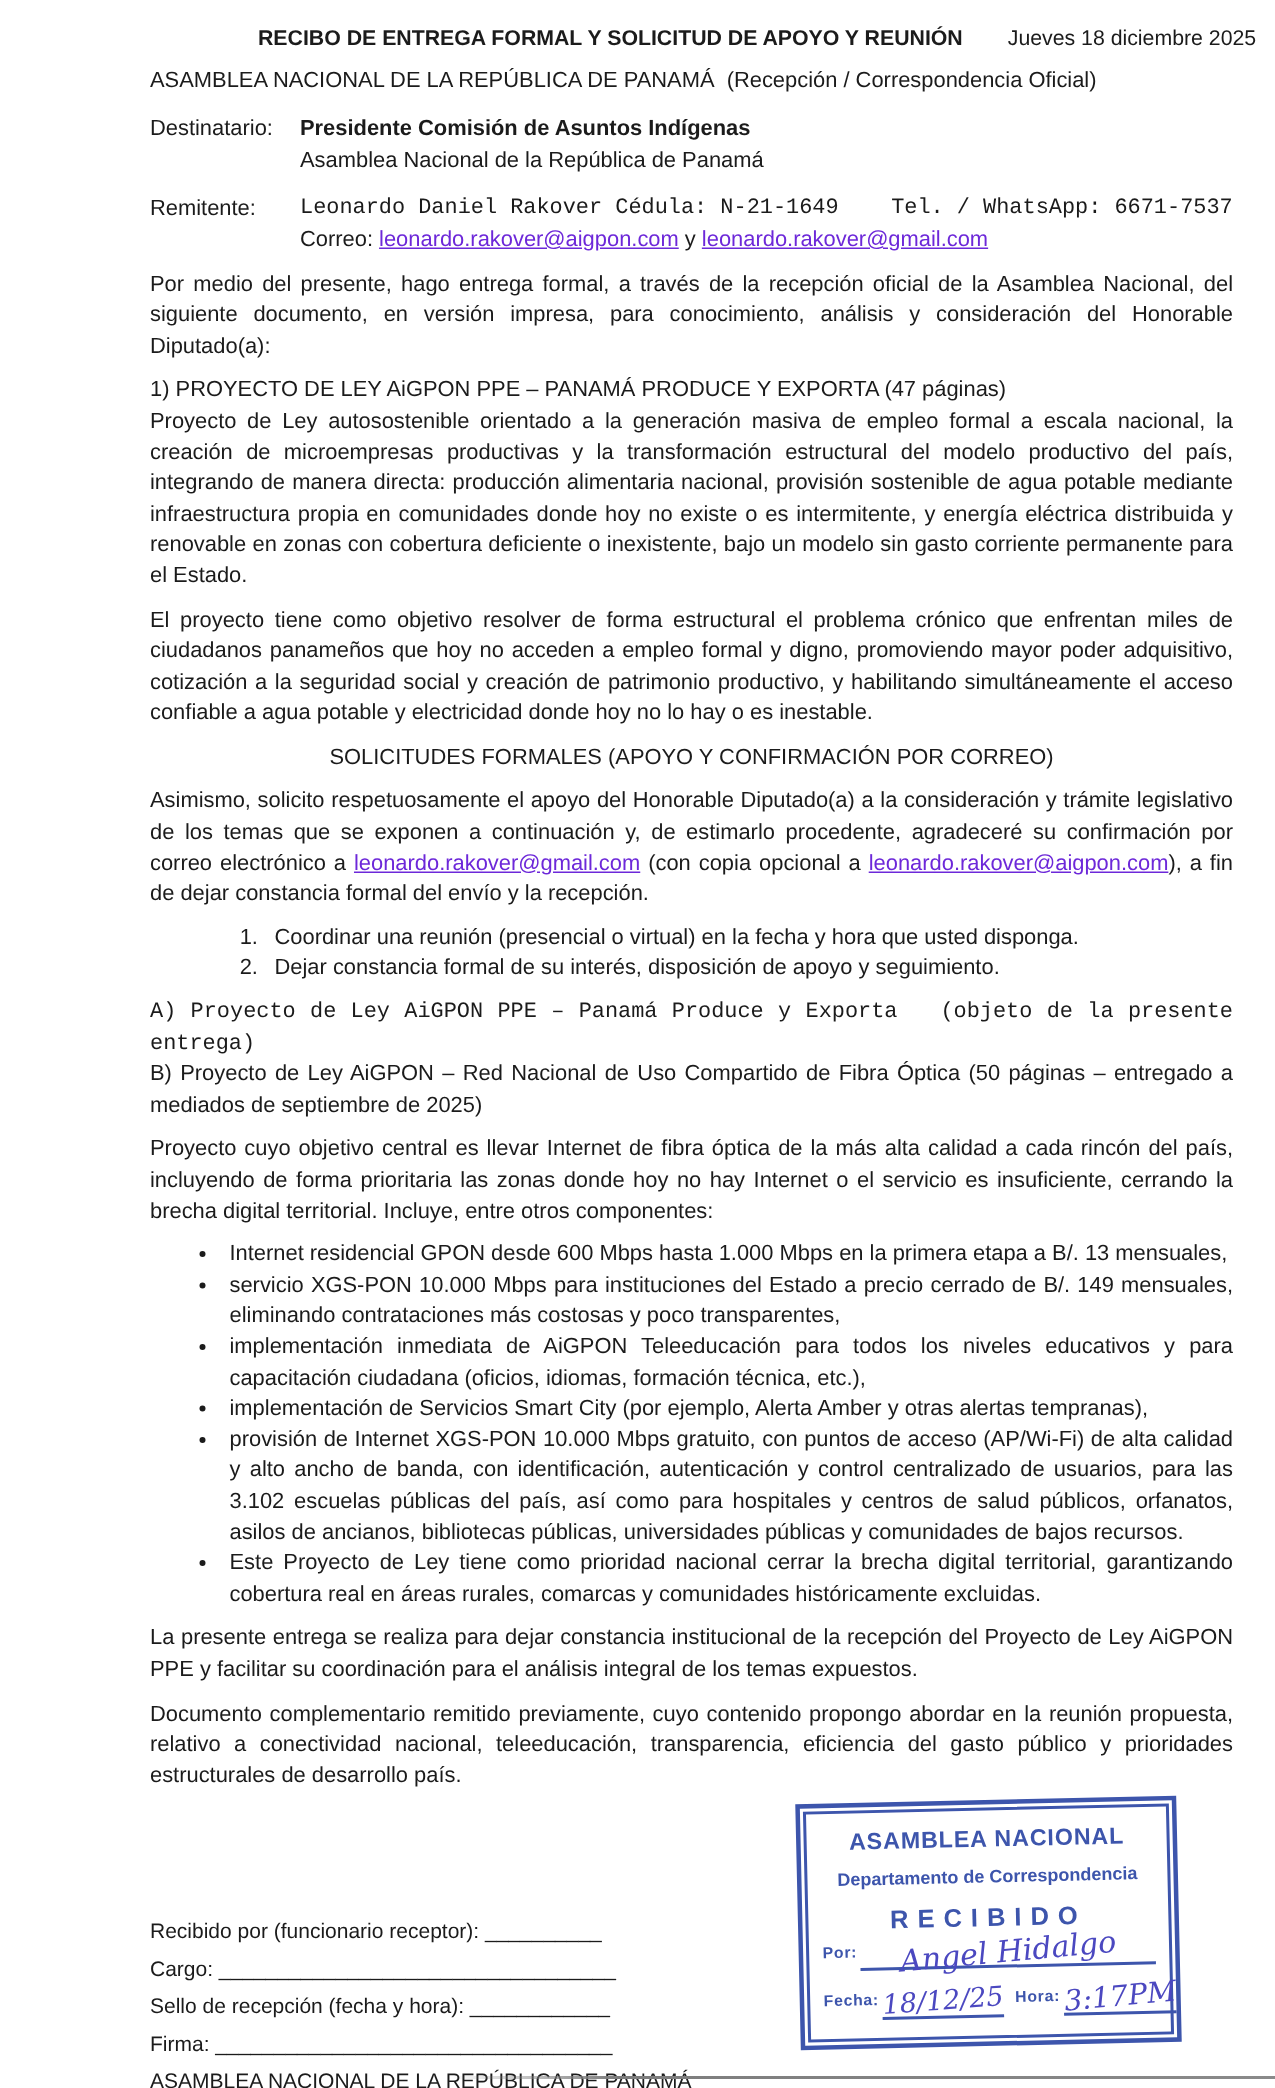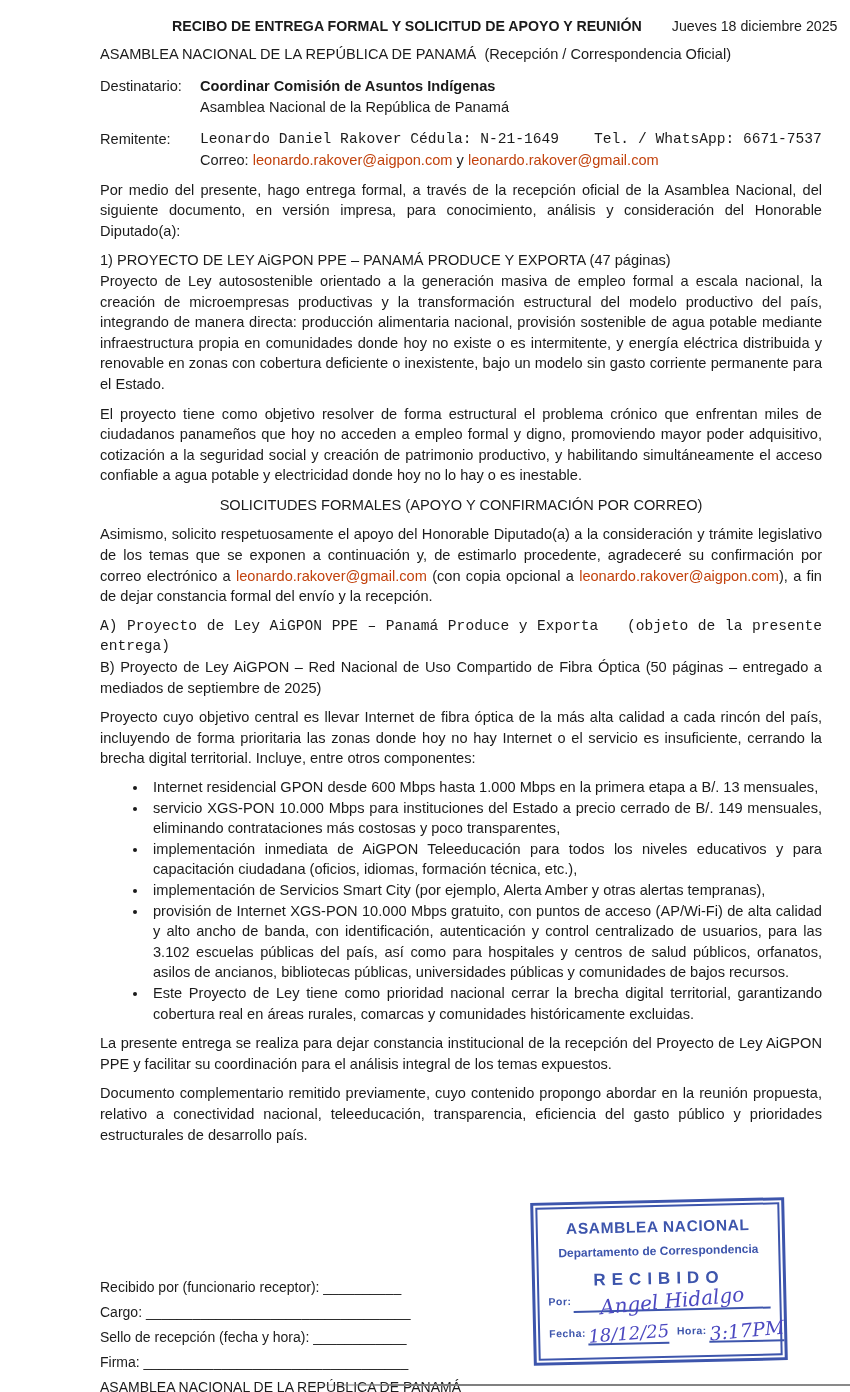--- a/index.html
+++ b/index.html
@@ -18,21 +18,21 @@
   .org-line{margin-top:7px;white-space:pre-wrap;}
   .addr{display:flex;margin-top:12px;}
   .addr-label{width:100px;flex:none;}
   .addr-value{flex:1;}
   .bold{font-weight:bold;}
   .pre{white-space:pre-wrap;font-family:Liberation Mono, monospace;}
   p.para{margin:9px 0 0;text-align:justify;}
   .block{margin:9px 0 0;}
   .block > div{text-align:justify;}
   .heading-center{margin-top:9px;text-align:center;}
-  a.link{color:#c2410c;cursor:pointer;}
+  a.link{color:#6d28d9;text-decoration:underline;cursor:pointer;}
   ol.numbered{margin:8px 0 0;padding-left:76px;}
   ol.numbered li{padding-left:7px;text-align:justify;}
   ul.bullets{margin:8px 0 0;padding-left:48px;list-style:disc outside;}
   ul.bullets li{padding-left:5px;text-align:justify;}
   .reception{position:absolute;left:100px;top:1275px;line-height:25px;font-size:14px;}
   .scan-line{position:absolute;left:300px;right:0;top:1384px;height:2px;
     background:linear-gradient(to right,rgba(130,130,130,0),#7d7d7d 20%,#8a8a8a);}
   
   .stamp{
     position:absolute;left:532px;top:1200px;width:244px;
@@ -67,21 +67,21 @@
     <div class="title-row">
       <span class="doc-title">RECIBO DE ENTREGA FORMAL Y SOLICITUD DE APOYO Y REUNIÓN</span>
       <span class="doc-date">Jueves 18 diciembre 2025</span>
     </div>
 
     <div class="org-line">ASAMBLEA NACIONAL DE LA REPÚBLICA DE PANAMÁ  (Recepción / Correspondencia Oficial)</div>
 
     <div class="addr">
       <div class="addr-label">Destinatario:</div>
       <div class="addr-value">
-        <div class="bold">Coordinar Comisión de Asuntos Indígenas</div>
+        <div class="bold">Presidente Comisión de Asuntos Indígenas</div>
         <div>Asamblea Nacional de la República de Panamá</div>
       </div>
     </div>
 
     <div class="addr">
       <div class="addr-label">Remitente:</div>
       <div class="addr-value">
         <div class="pre">Leonardo Daniel Rakover Cédula: N-21-1649    Tel. / WhatsApp: 6671-7537</div>
         <div><span>Correo: </span><a class="link">leonardo.rakover@aigpon.com</a><span> y </span><a class="link">leonardo.rakover@gmail.com</a></div>
       </div>
@@ -93,20 +93,24 @@
       <div>1) PROYECTO DE LEY AiGPON PPE – PANAMÁ PRODUCE Y EXPORTA (47 páginas)</div>
       <div>Proyecto de Ley autosostenible orientado a la generación masiva de empleo formal a escala nacional, la creación de microempresas productivas y la transformación estructural del modelo productivo del país, integrando de manera directa: producción alimentaria nacional, provisión sostenible de agua potable mediante infraestructura propia en comunidades donde hoy no existe o es intermitente, y energía eléctrica distribuida y renovable en zonas con cobertura deficiente o inexistente, bajo un modelo sin gasto corriente permanente para el Estado.</div>
     </div>
 
     <p class="para">El proyecto tiene como objetivo resolver de forma estructural el problema crónico que enfrentan miles de ciudadanos panameños que hoy no acceden a empleo formal y digno, promoviendo mayor poder adquisitivo, cotización a la seguridad social y creación de patrimonio productivo, y habilitando simultáneamente el acceso confiable a agua potable y electricidad donde hoy no lo hay o es inestable.</p>
 
     <div class="heading-center">SOLICITUDES FORMALES (APOYO Y CONFIRMACIÓN POR CORREO)</div>
 
     <p class="para"><span>Asimismo, solicito respetuosamente el apoyo del Honorable Diputado(a) a la consideración y trámite legislativo de los temas que se exponen a continuación y, de estimarlo procedente, agradeceré su confirmación por correo electrónico a </span><a class="link">leonardo.rakover@gmail.com</a><span> (con copia opcional a </span><a class="link">leonardo.rakover@aigpon.com</a><span>), a fin de dejar constancia formal del envío y la recepción.</span></p>
 
+    <ol class="numbered">
+      <li>Coordinar una reunión (presencial o virtual) en la fecha y hora que usted disponga.</li>
+      <li>Dejar constancia formal de su interés, disposición  de apoyo y seguimiento.</li>
+    </ol>
 
     <div class="block">
       <div class="pre">A) Proyecto de Ley AiGPON PPE – Panamá Produce y Exporta   (objeto de la presente entrega)</div>
       <div>B) Proyecto de Ley AiGPON – Red Nacional de Uso Compartido de Fibra Óptica (50 páginas – entregado a mediados de septiembre de 2025)</div>
     </div>
 
     <p class="para">Proyecto cuyo objetivo central es llevar Internet de fibra óptica de la más alta calidad a cada rincón del país, incluyendo de forma prioritaria las zonas donde hoy no hay Internet o el servicio es insuficiente, cerrando la brecha digital territorial. Incluye, entre otros componentes:</p>
 
     <ul class="bullets">
       <li>Internet residencial GPON desde 600 Mbps hasta 1.000 Mbps en la primera etapa a B/. 13 mensuales,</li>

